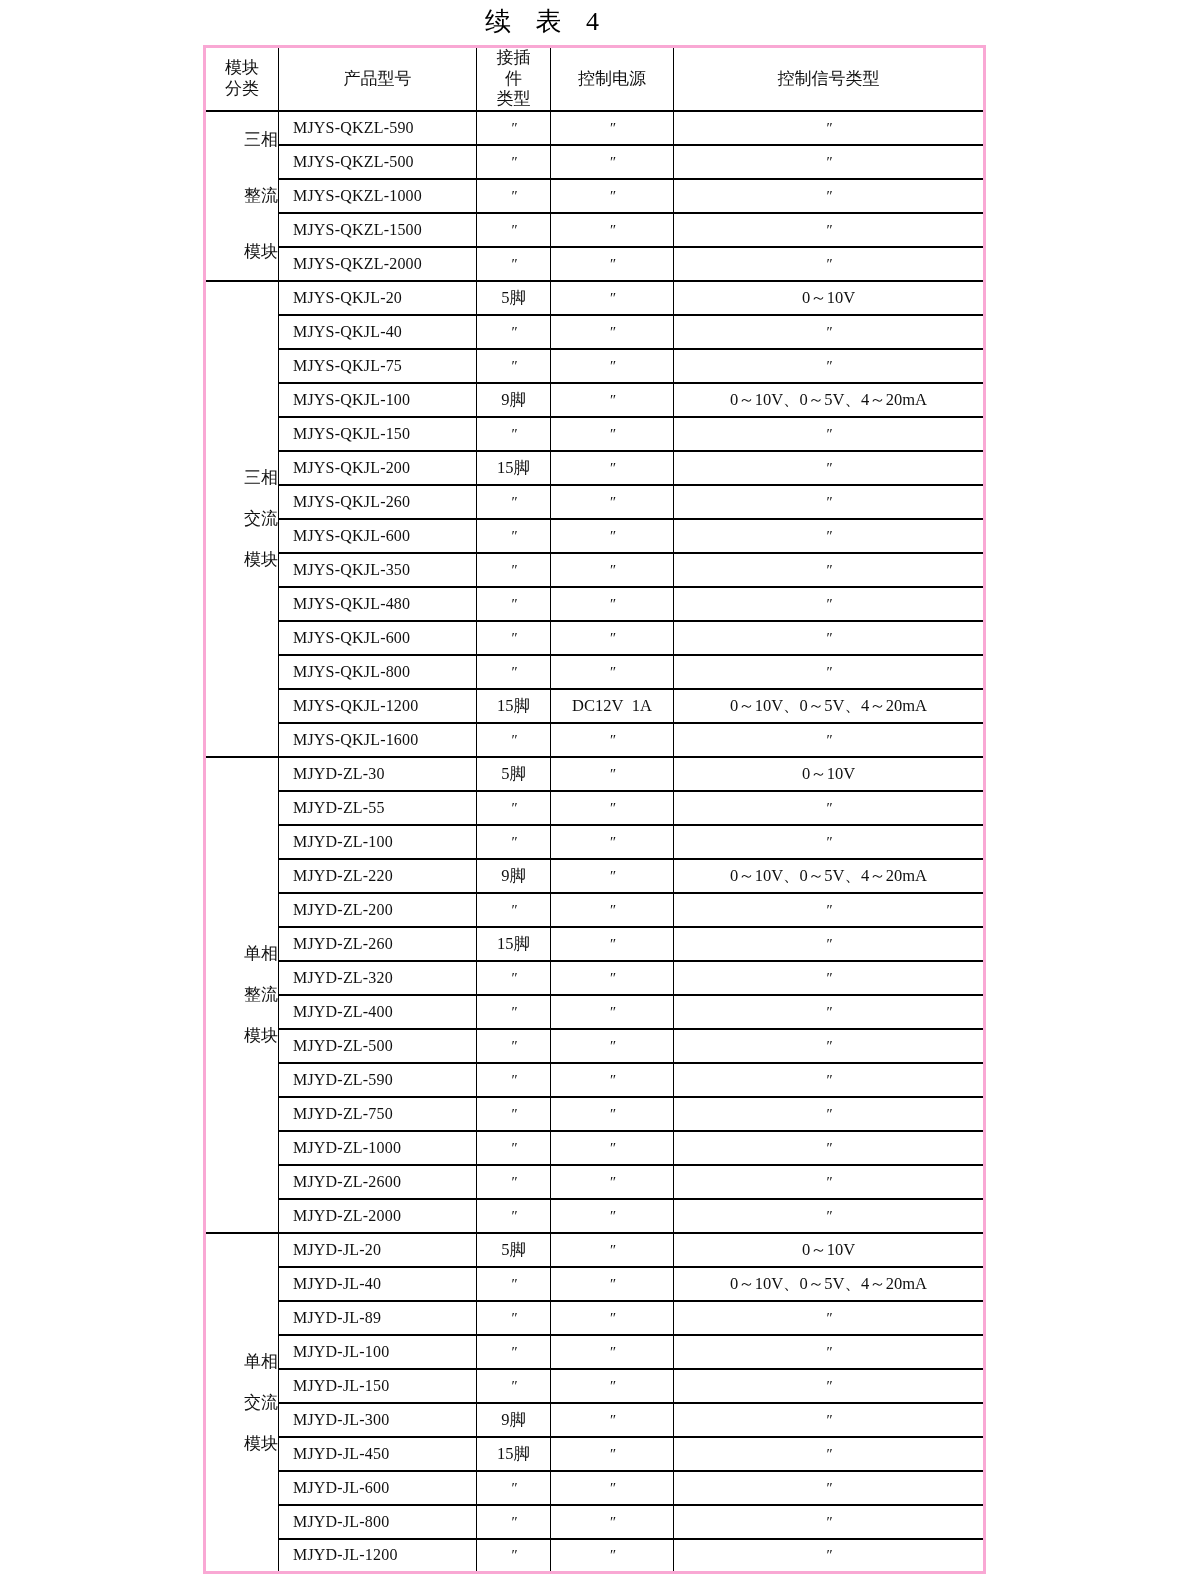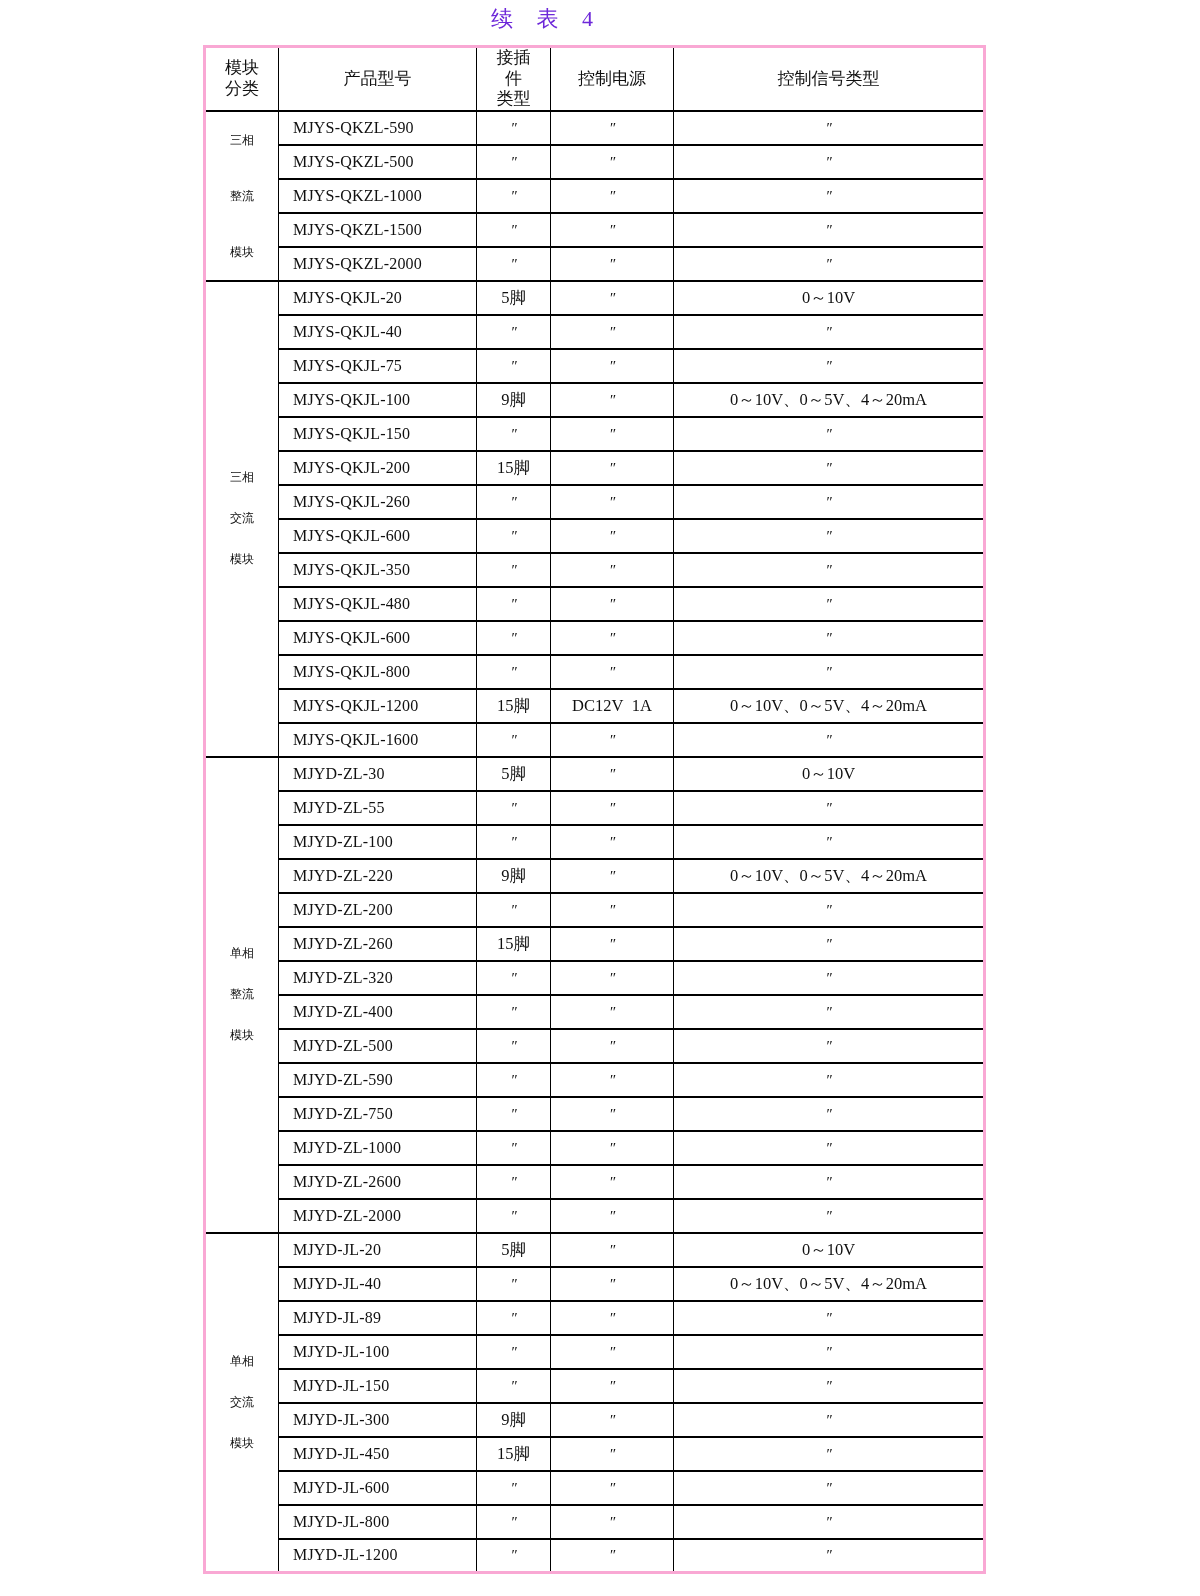--- a/index.html
+++ b/index.html
@@ -15,23 +15,23 @@
     color: #111111;
     font-family: "Liberation Serif", "DejaVu Serif", serif;
     overflow: hidden;
   }
   .doc-title {
     position: absolute;
     top: 4px;
     left: 153px;
     width: 780px;
     text-align: center;
-    font-size: 22px;
+    font-size: 26px;
     font-weight: 400;
-    color: #6d28d9;
+    color: #000000;
     word-spacing: 14px;
     letter-spacing: 2px;
   }
   table.spec-table {
     position: absolute;
     top: 45px;
     left: 203px;
     width: 780px;
     border-collapse: collapse;
     table-layout: fixed;
@@ -50,22 +50,22 @@
   .spec-table tbody tr { height: 34px; }
   .spec-table th {
     font-weight: 400;
     font-size: 17px;
     text-align: center;
     white-space: pre-line;
     line-height: 1.2;
     color: #101010;
   }
   td.cat-cell {
-    text-align: center;
-    font-size: 12px;
+    text-align: right;
+    font-size: 17px;
     white-space: pre-line;
     color: #101010;
   }
   td.cat-cell.cat-loose { line-height: 56px; }
   td.cat-cell.cat-tight { line-height: 41px; }
   td.model-cell {
     text-align: left;
     padding-left: 14px;
     font-size: 16px;
     letter-spacing: 0.2px;

